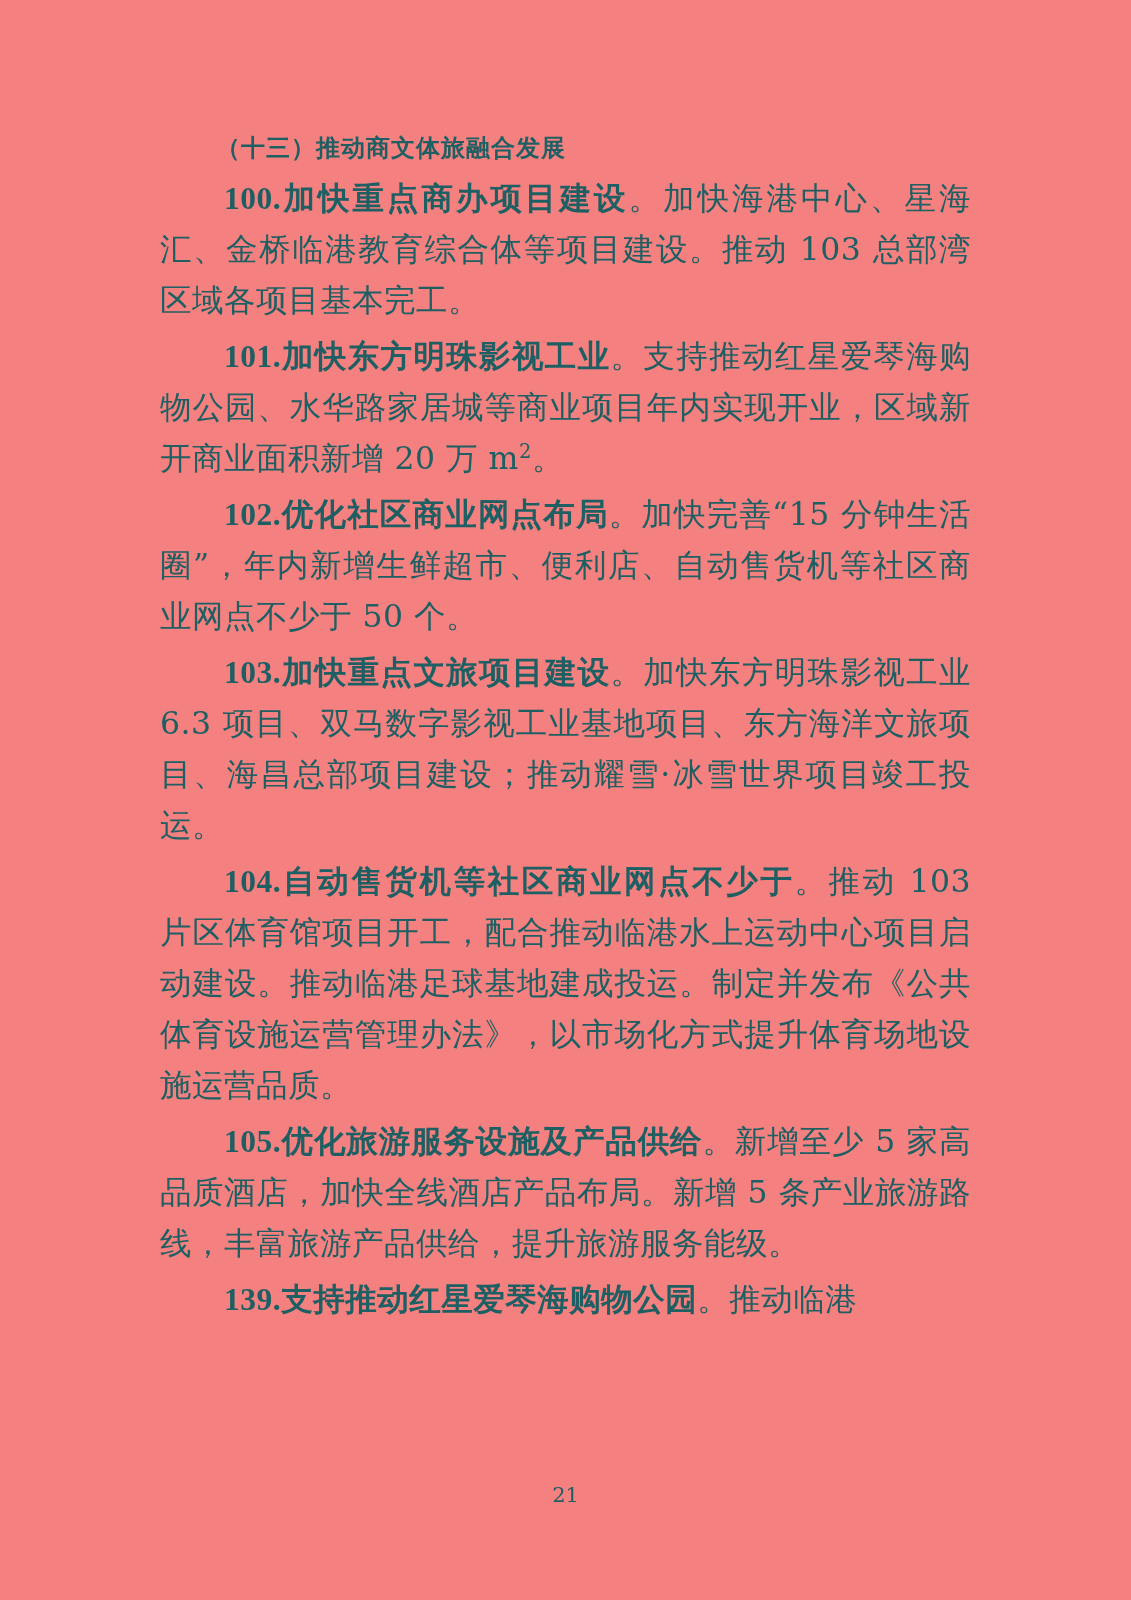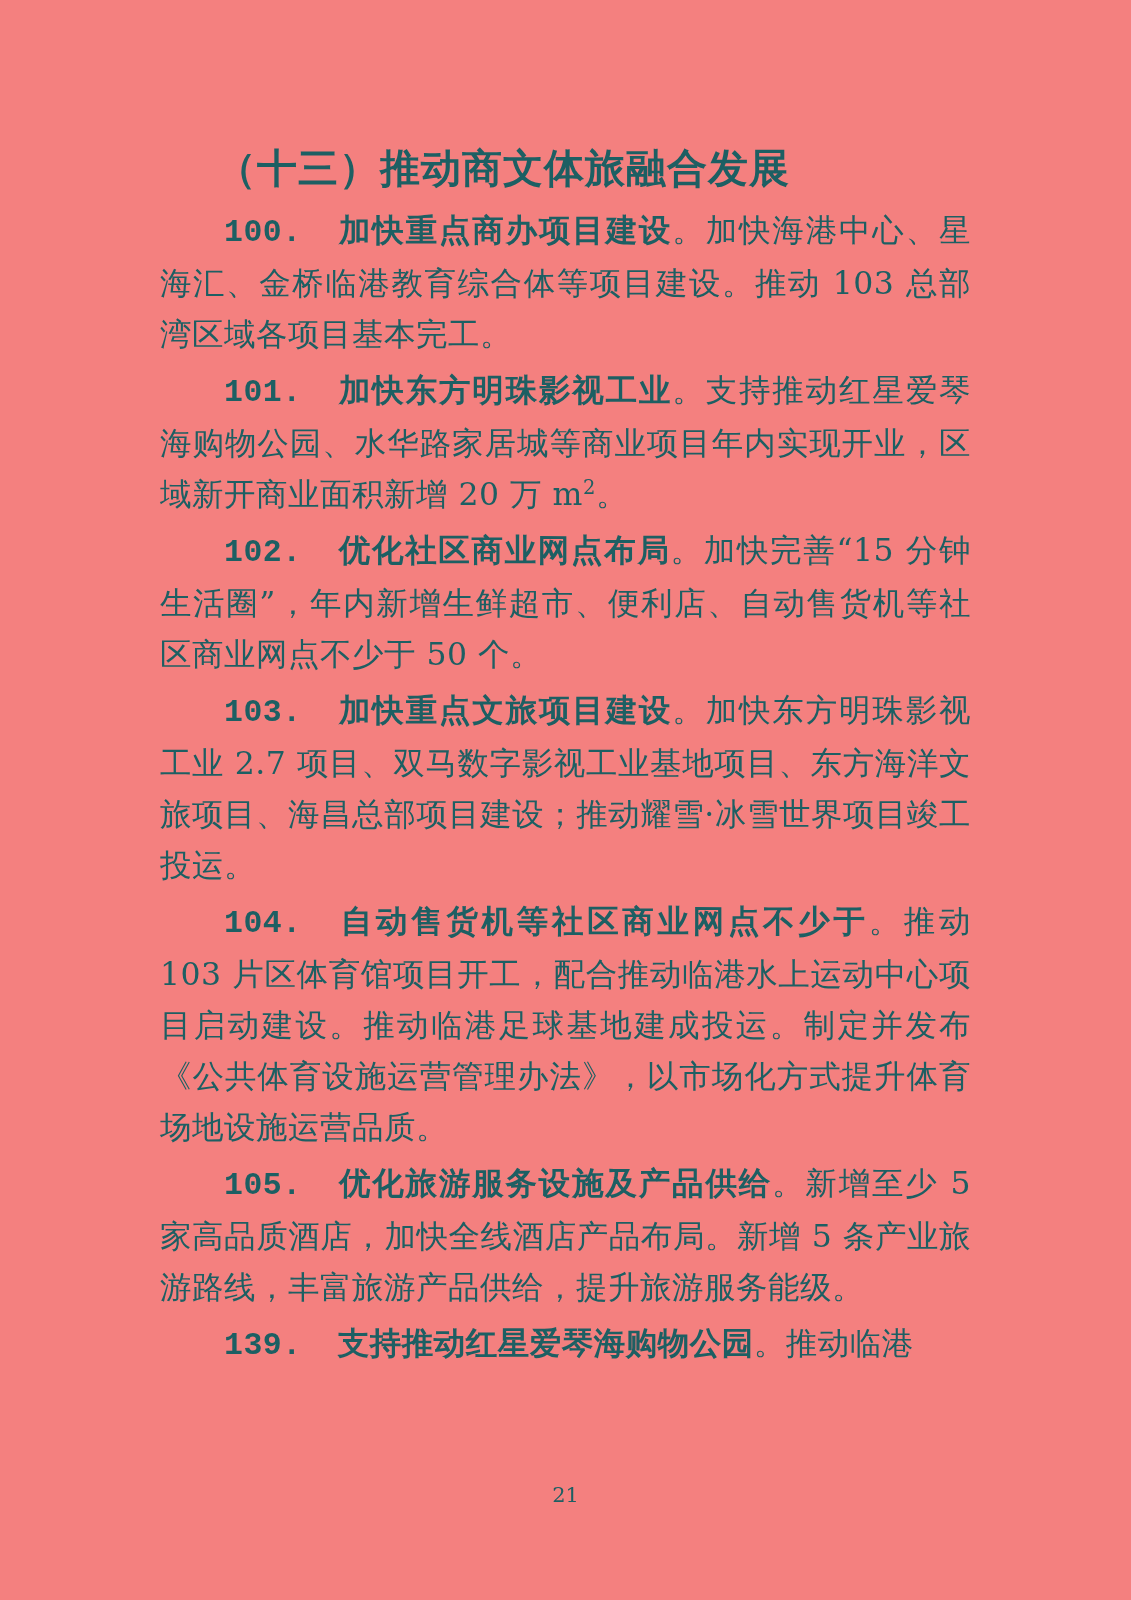--- a/index.html
+++ b/index.html
@@ -23,37 +23,36 @@
   }
   .doc-body {
     font-size: 31.5px;
     line-height: 1.62;
     letter-spacing: 0.5px;
     text-align: justify;
     text-justify: inter-ideograph;
   }
   .section-heading {
     font-weight: bold;
-    font-size: 40px;
-    margin: 8px 0 6px 0;
+    font-size: 24px;
+    margin: 0 0 6px 0;
     padding-left: 56px;
     letter-spacing: 1px;
     line-height: 1.5;
   }
   .para {
     margin: 0 0 4px 0;
     text-indent: 64px;
   }
   .lead {
     font-weight: bold;
-    margin-left: 36px;
   }
   .num {
     font-weight: bold;
-    font-family: Liberation Mono, monospace;
+    font-family: Liberation Serif, serif;
   }
   sup {
     font-size: 0.62em;
     vertical-align: super;
     line-height: 0;
   }
   .page-number {
     position: absolute;
     left: 0;
     right: 0;
@@ -80,21 +79,21 @@
 
     <p class="para">
       <span class="num">101.</span><span class="lead">加快东方明珠影视工业</span><span>。支持推动红星爱琴海购物公园、水华路家居城等商业项目年内实现开业，区域新开商业面积新增 20 万 m</span><sup>2</sup><span>。</span>
     </p>
 
     <p class="para">
       <span class="num">102.</span><span class="lead">优化社区商业网点布局</span><span>。加快完善“15 分钟生活圈”，年内新增生鲜超市、便利店、自动售货机等社区商业网点不少于 50 个。</span>
     </p>
 
     <p class="para">
-      <span class="num">103.</span><span class="lead">加快重点文旅项目建设</span><span>。加快东方明珠影视工业 2.7 项目、双马数字影视工业基地项目、东方海洋文旅项目、海昌总部项目建设；推动耀雪·冰雪世界项目竣工投运。</span>
+      <span class="num">103.</span><span class="lead">加快重点文旅项目建设</span><span>。加快东方明珠影视工业 6.3 项目、双马数字影视工业基地项目、东方海洋文旅项目、海昌总部项目建设；推动耀雪·冰雪世界项目竣工投运。</span>
     </p>
 
     <p class="para">
       <span class="num">104.</span><span class="lead">自动售货机等社区商业网点不少于</span><span>。推动 103 片区体育馆项目开工，配合推动临港水上运动中心项目启动建设。推动临港足球基地建成投运。制定并发布《公共体育设施运营管理办法》，以市场化方式提升体育场地设施运营品质。</span>
     </p>
 
     <p class="para">
       <span class="num">105.</span><span class="lead">优化旅游服务设施及产品供给</span><span>。新增至少 5 家高品质酒店，加快全线酒店产品布局。新增 5 条产业旅游路线，丰富旅游产品供给，提升旅游服务能级。</span>
     </p>
 

